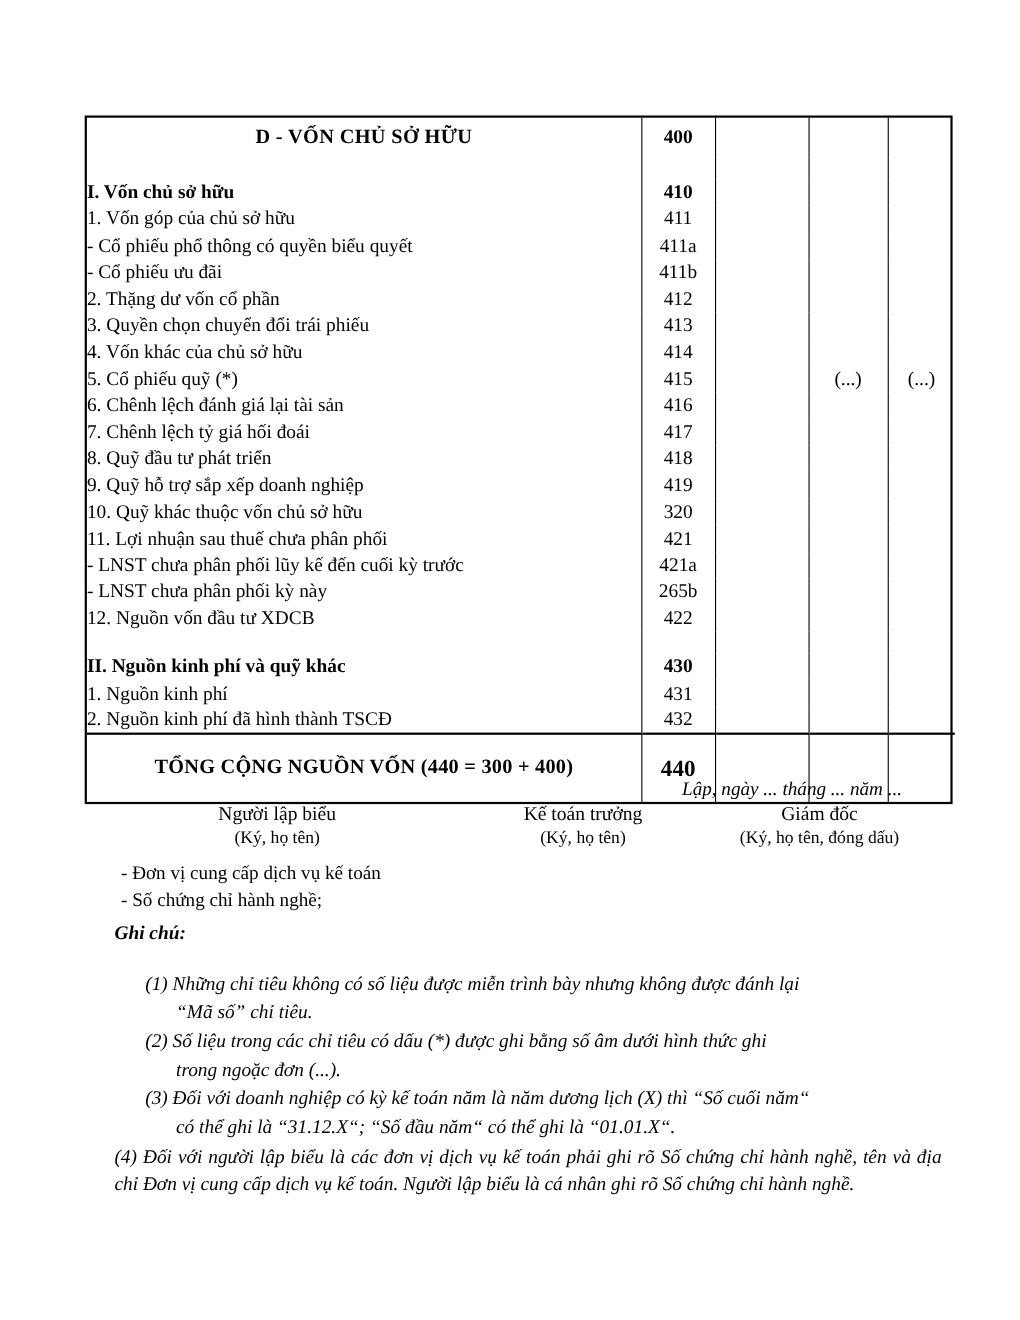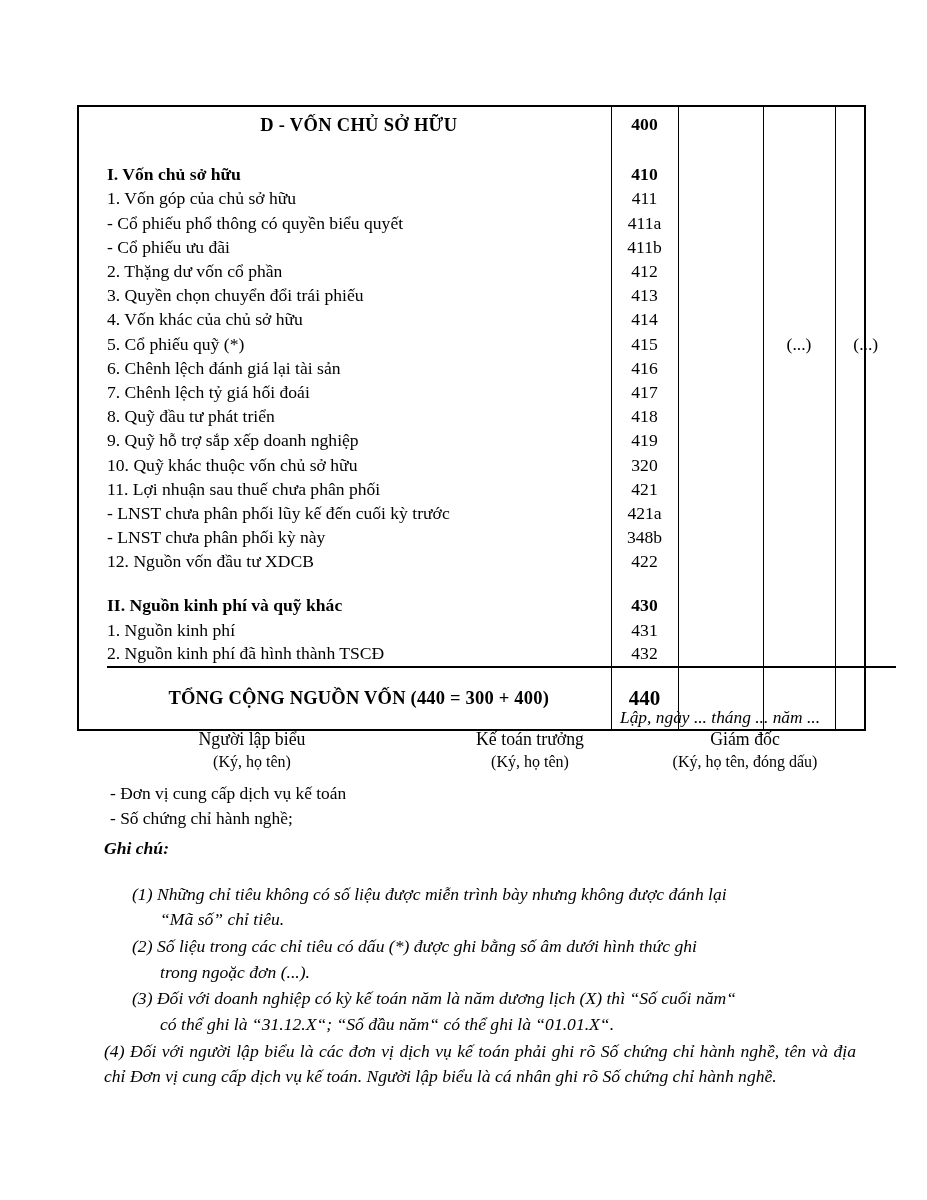--- a/index.html
+++ b/index.html
@@ -17,21 +17,20 @@
   }
 
   
   .sheet {
     position: absolute;
     left: 77px;
     top: 105px;
     width: 789px;
     border: 2px solid #000;
     box-sizing: border-box;
-    padding-left: 28px;
   }
   table.fin {
     width: 100%;
     border-collapse: collapse;
     table-layout: fixed;
     font-size: 17.6px;
   }
   table.fin col.c-label { width: 504px; }
   table.fin col.c-code  { width: 67px; }
   table.fin col.c-note  { width: 85px; }
@@ -290,21 +289,21 @@
         </tr>
         <tr class="r">
           <td class="cell-label ind1">- LNST chưa phân phối lũy kế đến cuối kỳ trước</td>
           <td class="cell-code">421a</td>
           <td class="cell-val"></td>
           <td class="cell-val"></td>
           <td class="cell-val"></td>
         </tr>
         <tr class="r">
           <td class="cell-label ind1">- LNST chưa phân phối kỳ này</td>
-          <td class="cell-code">348b</td>
+          <td class="cell-code">265b</td>
           <td class="cell-val"></td>
           <td class="cell-val"></td>
           <td class="cell-val"></td>
         </tr>
         <tr class="r">
           <td class="cell-label">12. Nguồn vốn đầu tư XDCB</td>
           <td class="cell-code">422</td>
           <td class="cell-val"></td>
           <td class="cell-val"></td>
           <td class="cell-val"></td>

